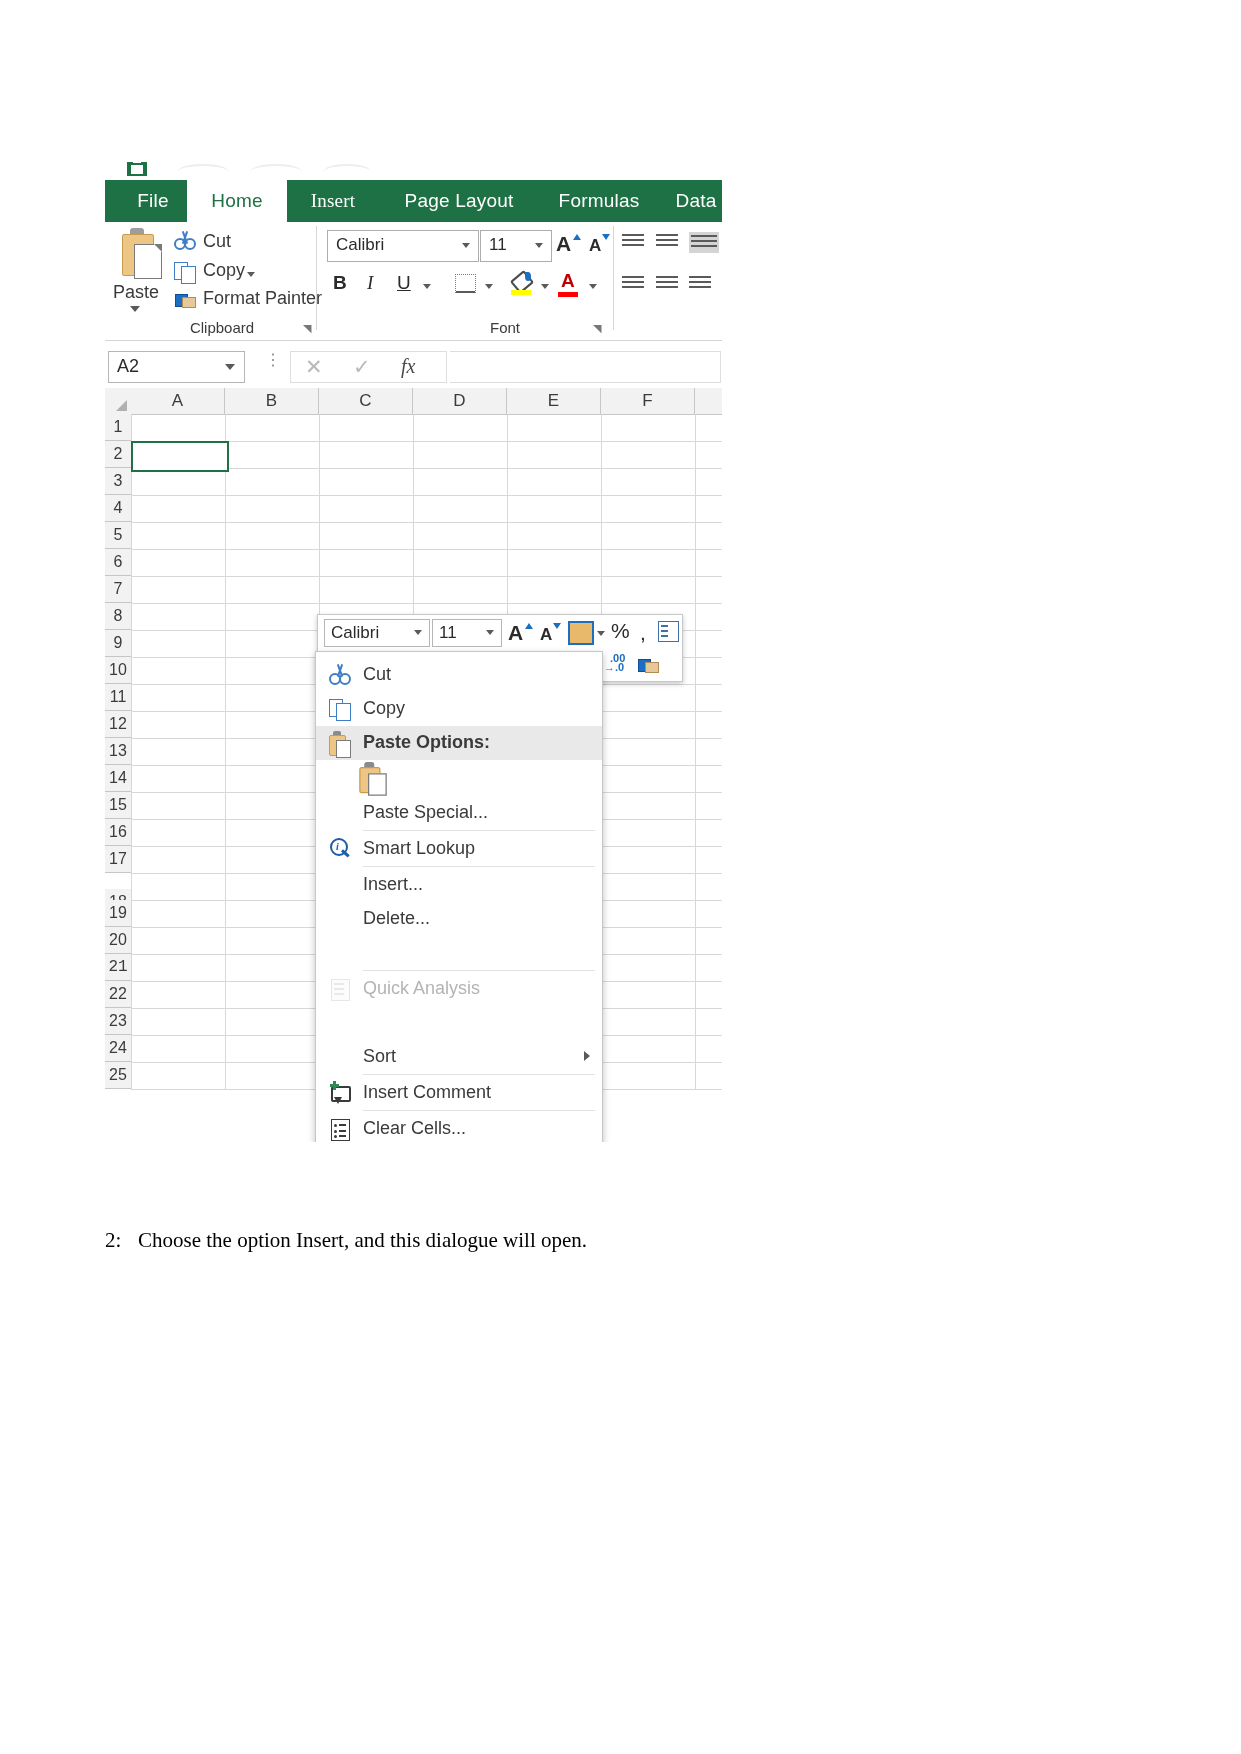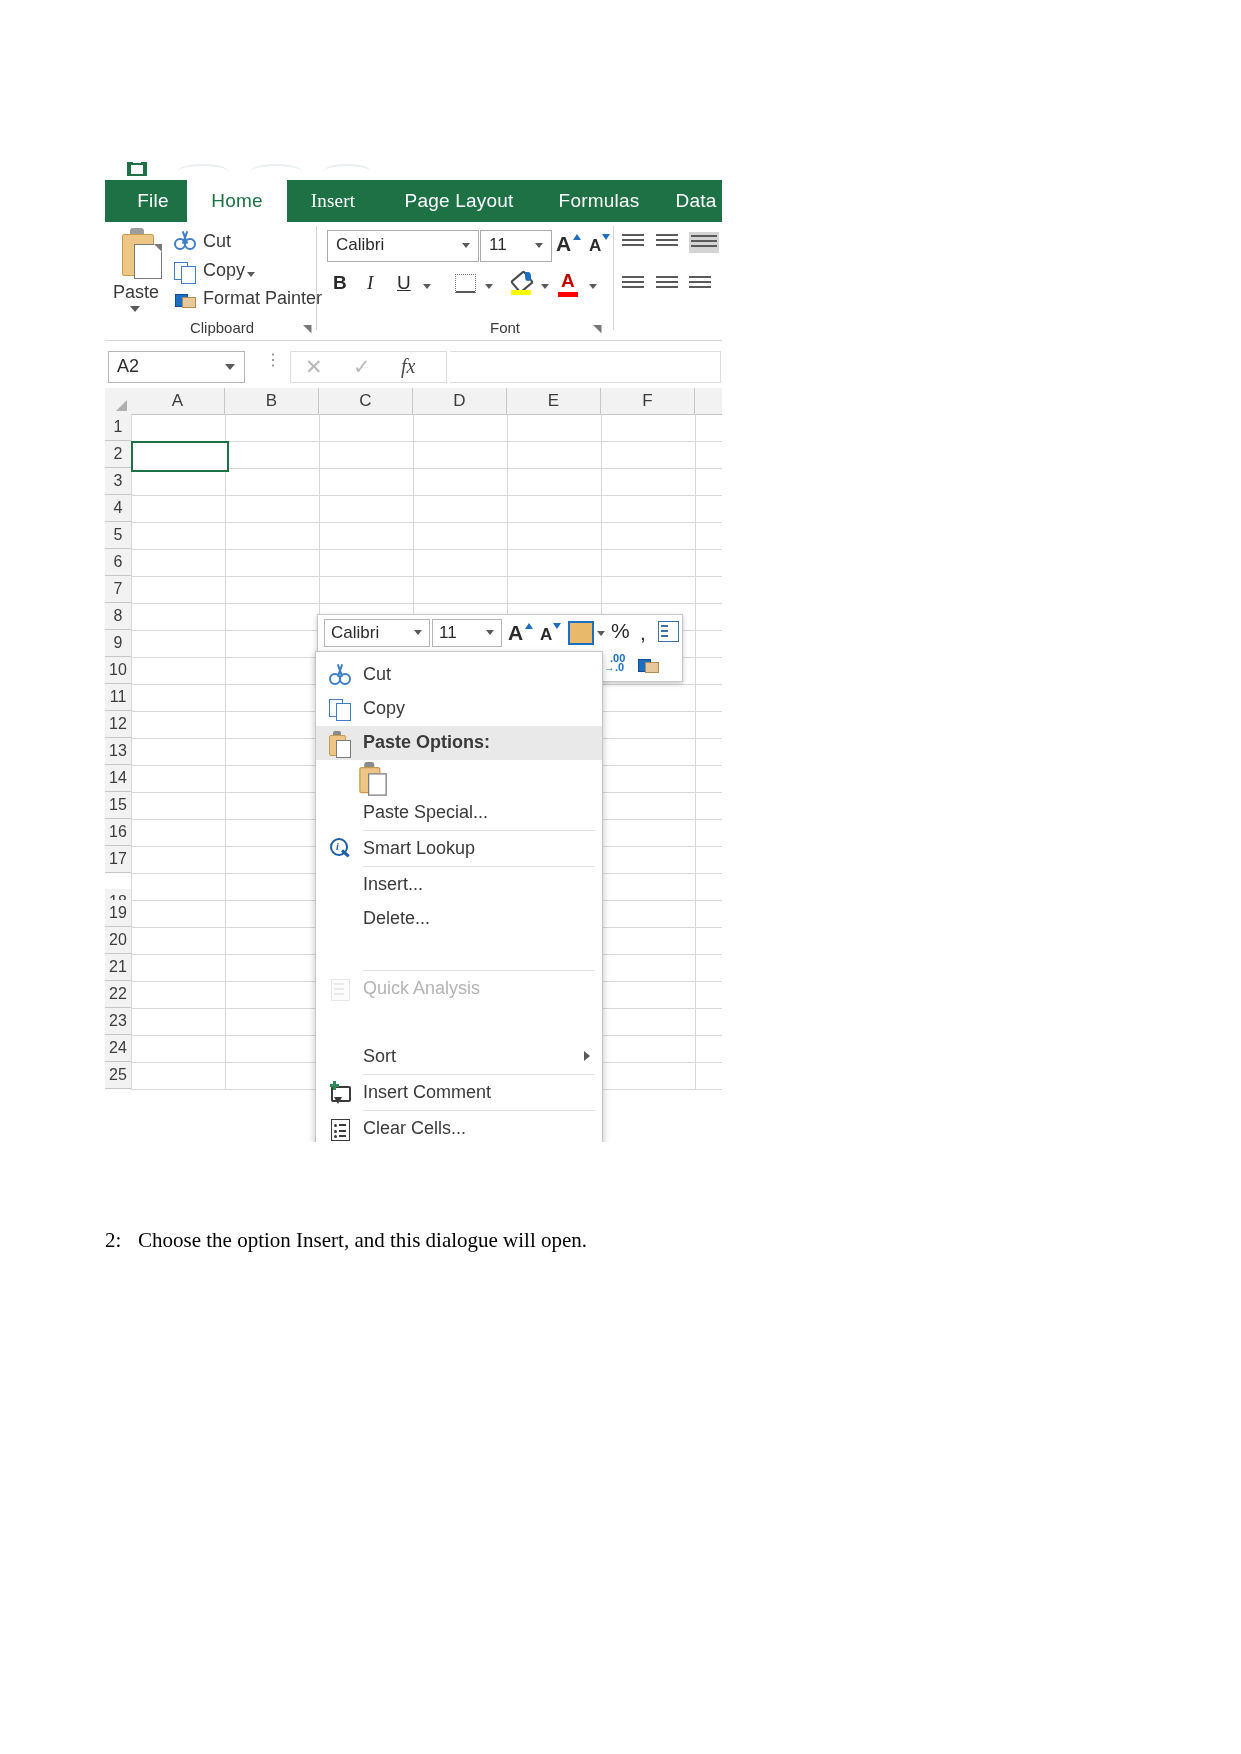--- a/index.html
+++ b/index.html
@@ -327,21 +327,21 @@
         <div class="rowhdr" style="top: 296px; height: 26px; line-height: 26px;">11</div>
         <div class="rowhdr" style="top: 323px; height: 26px; line-height: 26px;">12</div>
         <div class="rowhdr" style="top: 350px; height: 26px; line-height: 26px;">13</div>
         <div class="rowhdr" style="top: 377px; height: 26px; line-height: 26px;">14</div>
         <div class="rowhdr" style="top: 404px; height: 26px; line-height: 26px;">15</div>
         <div class="rowhdr" style="top: 431px; height: 26px; line-height: 26px;">16</div>
         <div class="rowhdr" style="top: 458px; height: 26px; line-height: 26px;">17</div>
         <div class="rowhdr" style="top: 485px; height: 26px; line-height: 26px; margin-top: 16px;">18</div>
         <div class="rowhdr" style="top: 512px; height: 26px; line-height: 26px;">19</div>
         <div class="rowhdr" style="top: 539px; height: 26px; line-height: 26px;">20</div>
-        <div class="rowhdr" style="top: 566px; height: 26px; line-height: 26px;">21</div>
+        <div class="rowhdr" style="top: 566px; height: 26px; line-height: 26px; font-family: Liberation Mono, monospace;">21</div>
         <div class="rowhdr" style="top: 593px; height: 26px; line-height: 26px;">22</div>
         <div class="rowhdr" style="top: 620px; height: 26px; line-height: 26px;">23</div>
         <div class="rowhdr" style="top: 647px; height: 26px; line-height: 26px;">24</div>
         <div class="rowhdr" style="top: 674px; height: 26px; line-height: 26px;">25</div>
       </div>
     <div id="gridlines">
         <div class="cellv" style="left: 26px; height: 675px;"></div>
         <div class="cellv" style="left: 120px; height: 675px;"></div>
         <div class="cellv" style="left: 214px; height: 675px;"></div>
         <div class="cellv" style="left: 308px; height: 675px;"></div>

